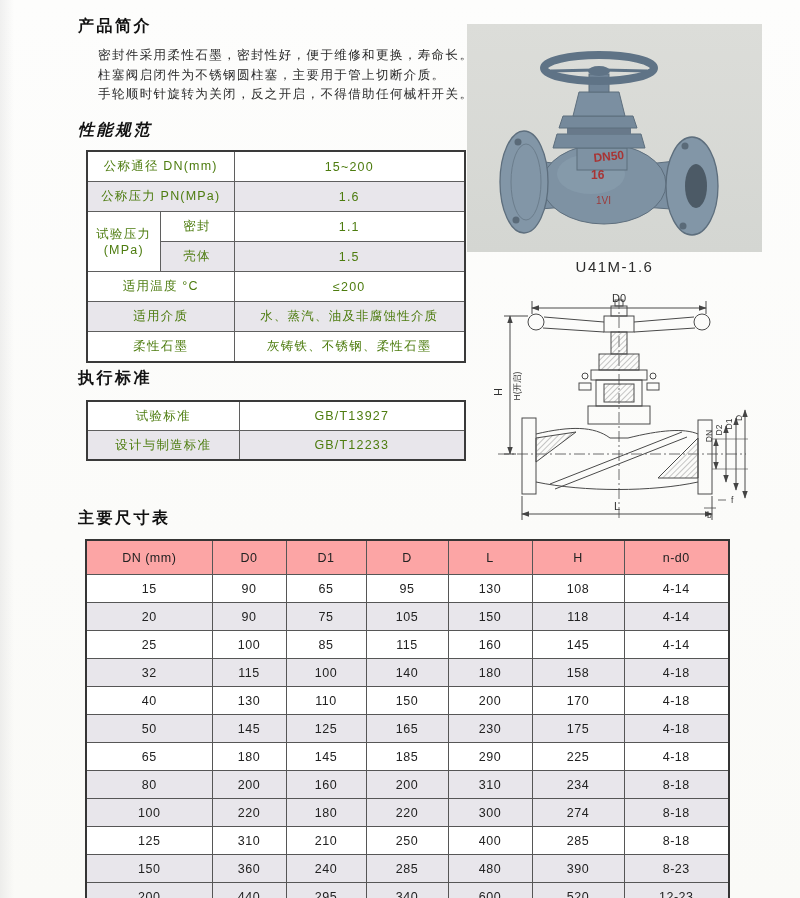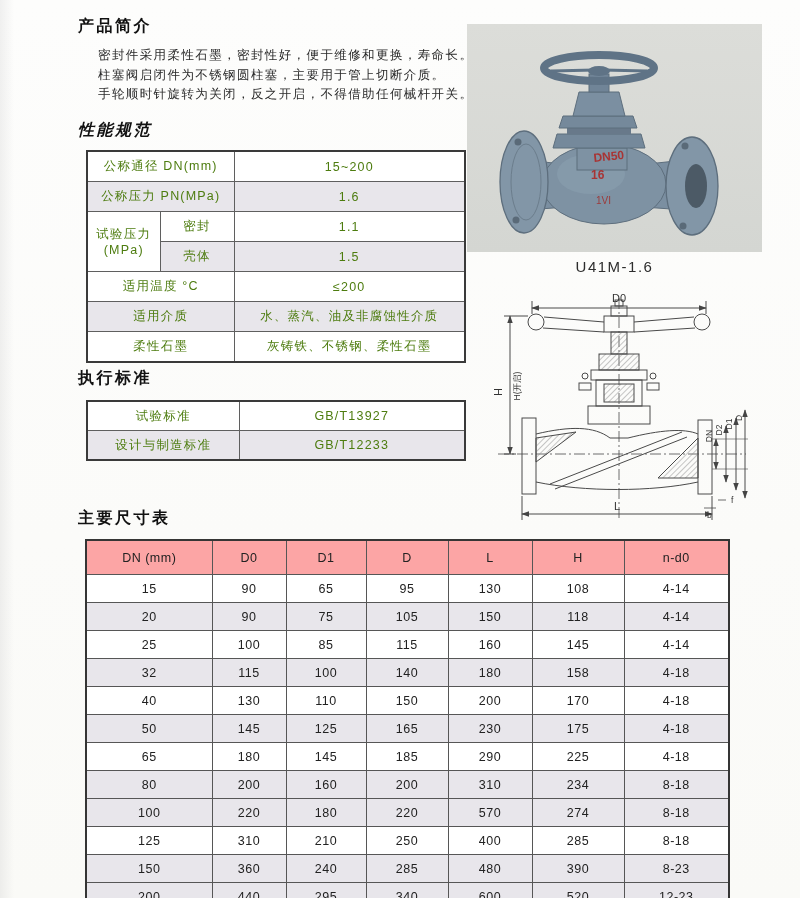--- a/index.html
+++ b/index.html
@@ -350,21 +350,21 @@
           <td>200</td>
           <td>310</td>
           <td>234</td>
           <td>8-18</td>
         </tr>
         <tr class="shaded">
           <td>100</td>
           <td>220</td>
           <td>180</td>
           <td>220</td>
-          <td>570</td>
+          <td>300</td>
           <td>274</td>
           <td>8-18</td>
         </tr>
         <tr>
           <td>125</td>
           <td>310</td>
           <td>210</td>
           <td>250</td>
           <td>400</td>
           <td>285</td>

